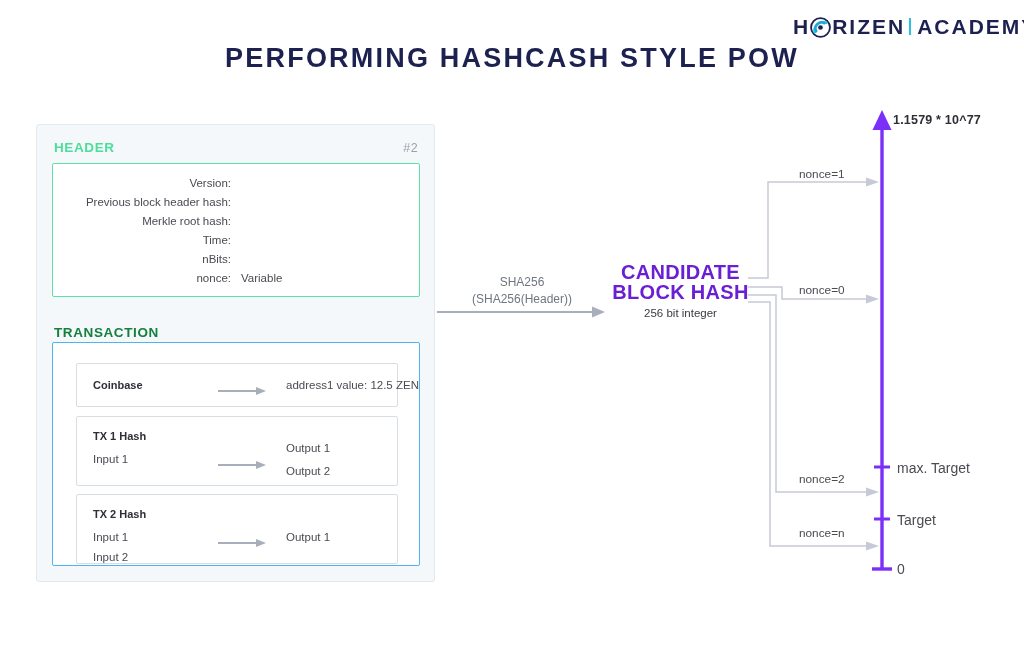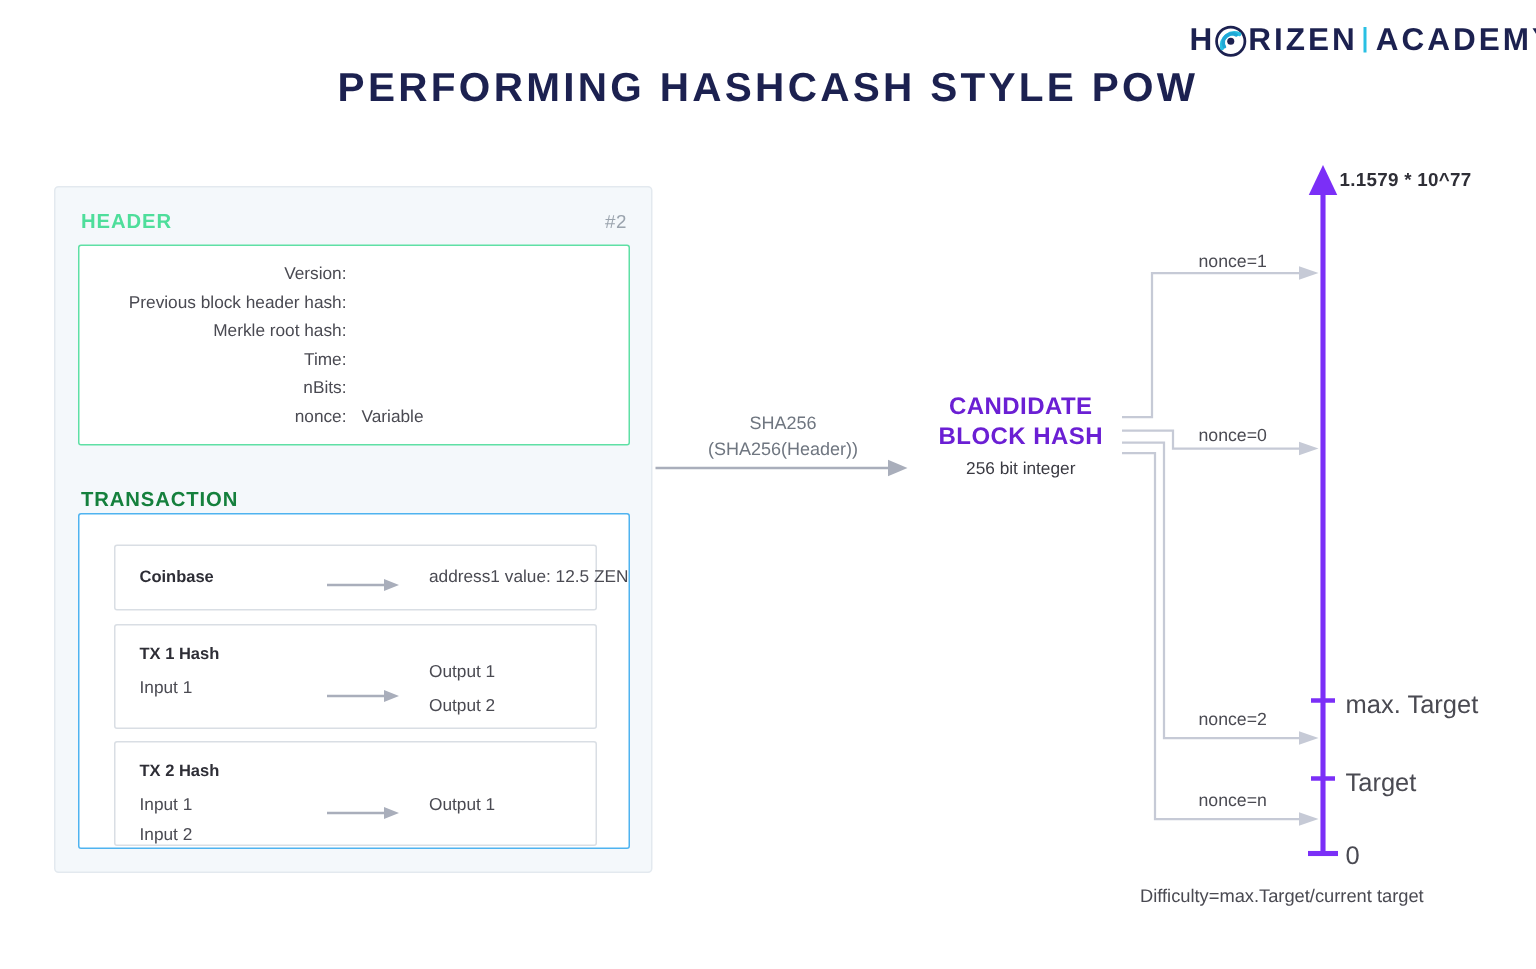--- a/index.html
+++ b/index.html
@@ -196,21 +196,21 @@
 
   
   #candidate {
     position: absolute;
     left: 603px;
     top: 262px;
     width: 155px;
     text-align: center;
   }
   #candidate .cand-title {
-    font-size: 16px;
+    font-size: 20px;
     font-weight: bold;
     color: #6b1fd4;
     line-height: 20px;
     letter-spacing: 0.3px;
   }
   #candidate .cand-sub {
     font-size: 11.5px;
     color: #3a3a42;
     margin-top: 5px;
   }
@@ -222,21 +222,21 @@
     top: 113px;
     font-size: 12.5px;
     font-weight: bold;
     color: #2e2e36;
     white-space: nowrap;
     letter-spacing: 0.2px;
   }
   .tick-label {
     position: absolute;
     left: 897px;
-    font-size: 17px;
+    font-size: 14px;
     color: #4a4a52;
     white-space: nowrap;
   }
   .nonce-label {
     position: absolute;
     font-size: 11.8px;
     color: #4a4a52;
     white-space: nowrap;
   }
   #difficulty-note {
@@ -404,15 +404,14 @@
 
   <div class="tick-label" style="top:460px;">max. Target</div>
   <div class="tick-label" style="top:512px;">Target</div>
   <div class="tick-label" style="top:561px;">0</div>
 
   <div class="nonce-label" style="left:799px; top:167px;">nonce=1</div>
   <div class="nonce-label" style="left:799px; top:283px;">nonce=0</div>
   <div class="nonce-label" style="left:799px; top:472px;">nonce=2</div>
   <div class="nonce-label" style="left:799px; top:526px;">nonce=n</div>
 
-  <div id="difficulty-note">Difficulty=max.Target/current target</div>
 
 </div>
 
 </body></html>

